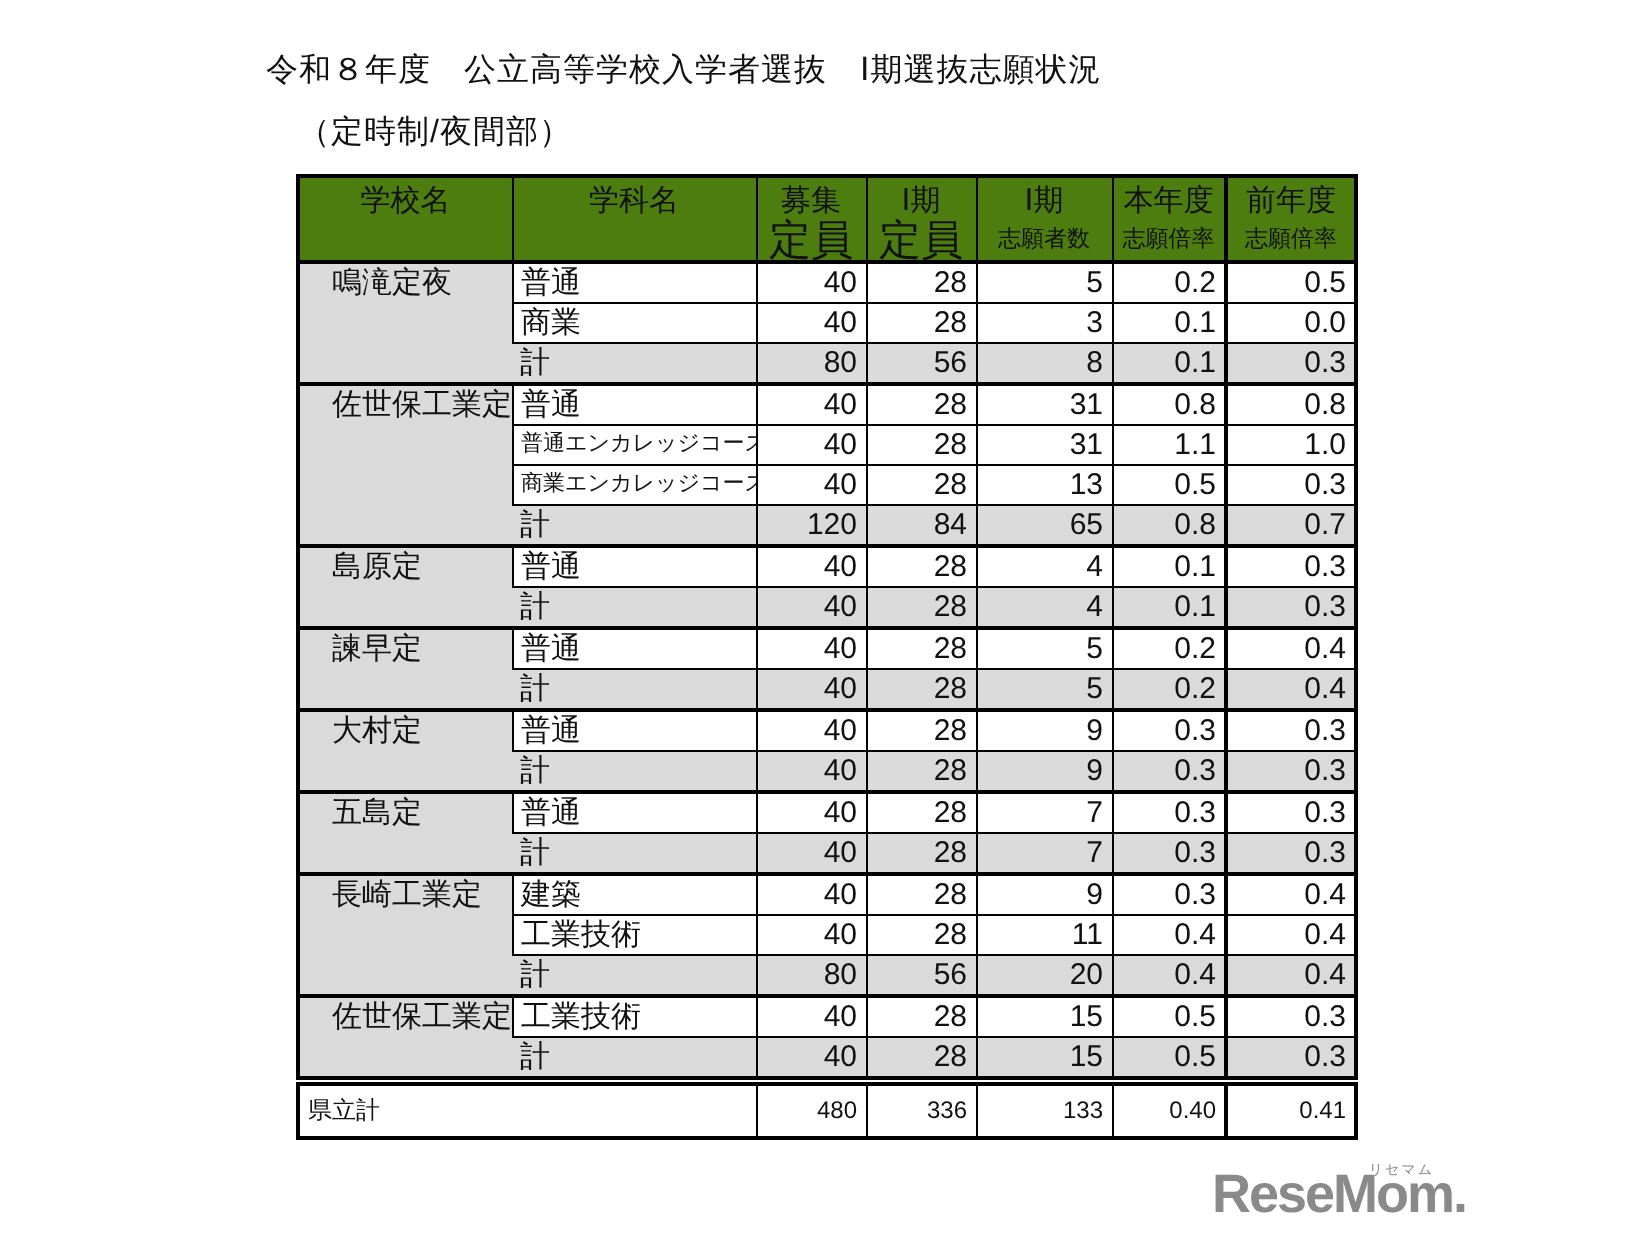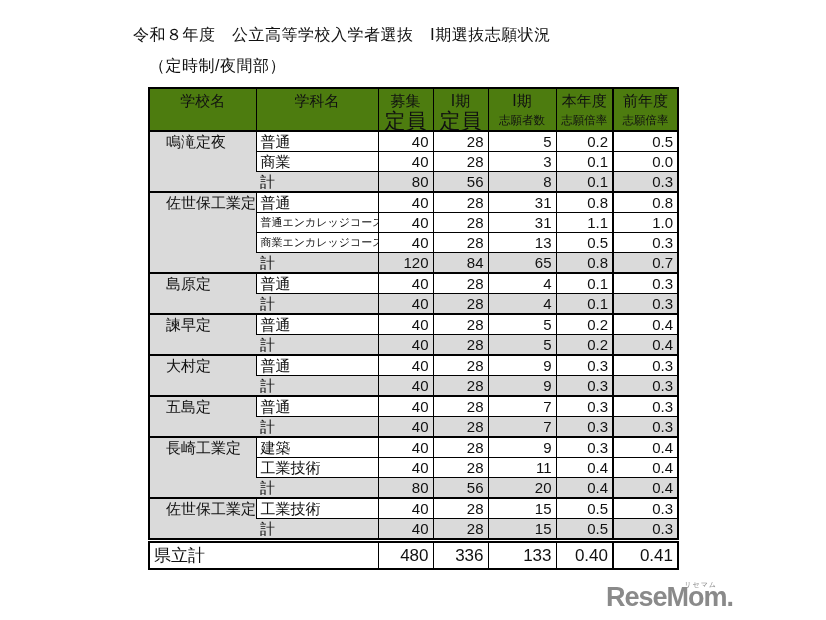--- a/index.html
+++ b/index.html
@@ -35,21 +35,21 @@
   }
   .dept-cell{ background:#fff; text-align:left; padding-left:4px; }
   .dept-cell.small{ font-size:11px; }
   .num{ text-align:right; padding-right:4px; }
   .total-row td{ background:var(--gray); }
   .total-label{ border-left:none !important; border-top:none !important; text-align:left; padding-left:4px; }
   tr.sec-top td{ border-top:2px solid var(--line); }
   .pyear{ border-left:2px solid var(--line) !important; }
 
   .sum-table{ position:absolute; left:148px; top:541px; width:529px; border:2px solid var(--line); }
-  .sum-table td{ border:1px solid var(--line); height:25px; font-size:17px; line-height:25px; white-space:nowrap; overflow:hidden;margin-left:24px; }
+  .sum-table td{ border:1px solid var(--line); height:25px; font-size:12px; line-height:25px; white-space:nowrap; overflow:hidden;margin-left:24px; }
   .gt-label{ text-align:left; padding-left:4px; }
 
   .logo{ position:absolute; left:606px; top:582px; width:125px; height:32px; color:var(--logo-gray); }
   .logo-text{ font-weight:bold; font-size:27px; letter-spacing:-1px; line-height:30px; }
   .logo-dot{ font-weight:bold; font-size:27px; }
   .logo-ruby{ position:absolute; top:-2px; right:14px; font-size:7px; letter-spacing:1px; }
 </style>
 </head>
 <body>
 

